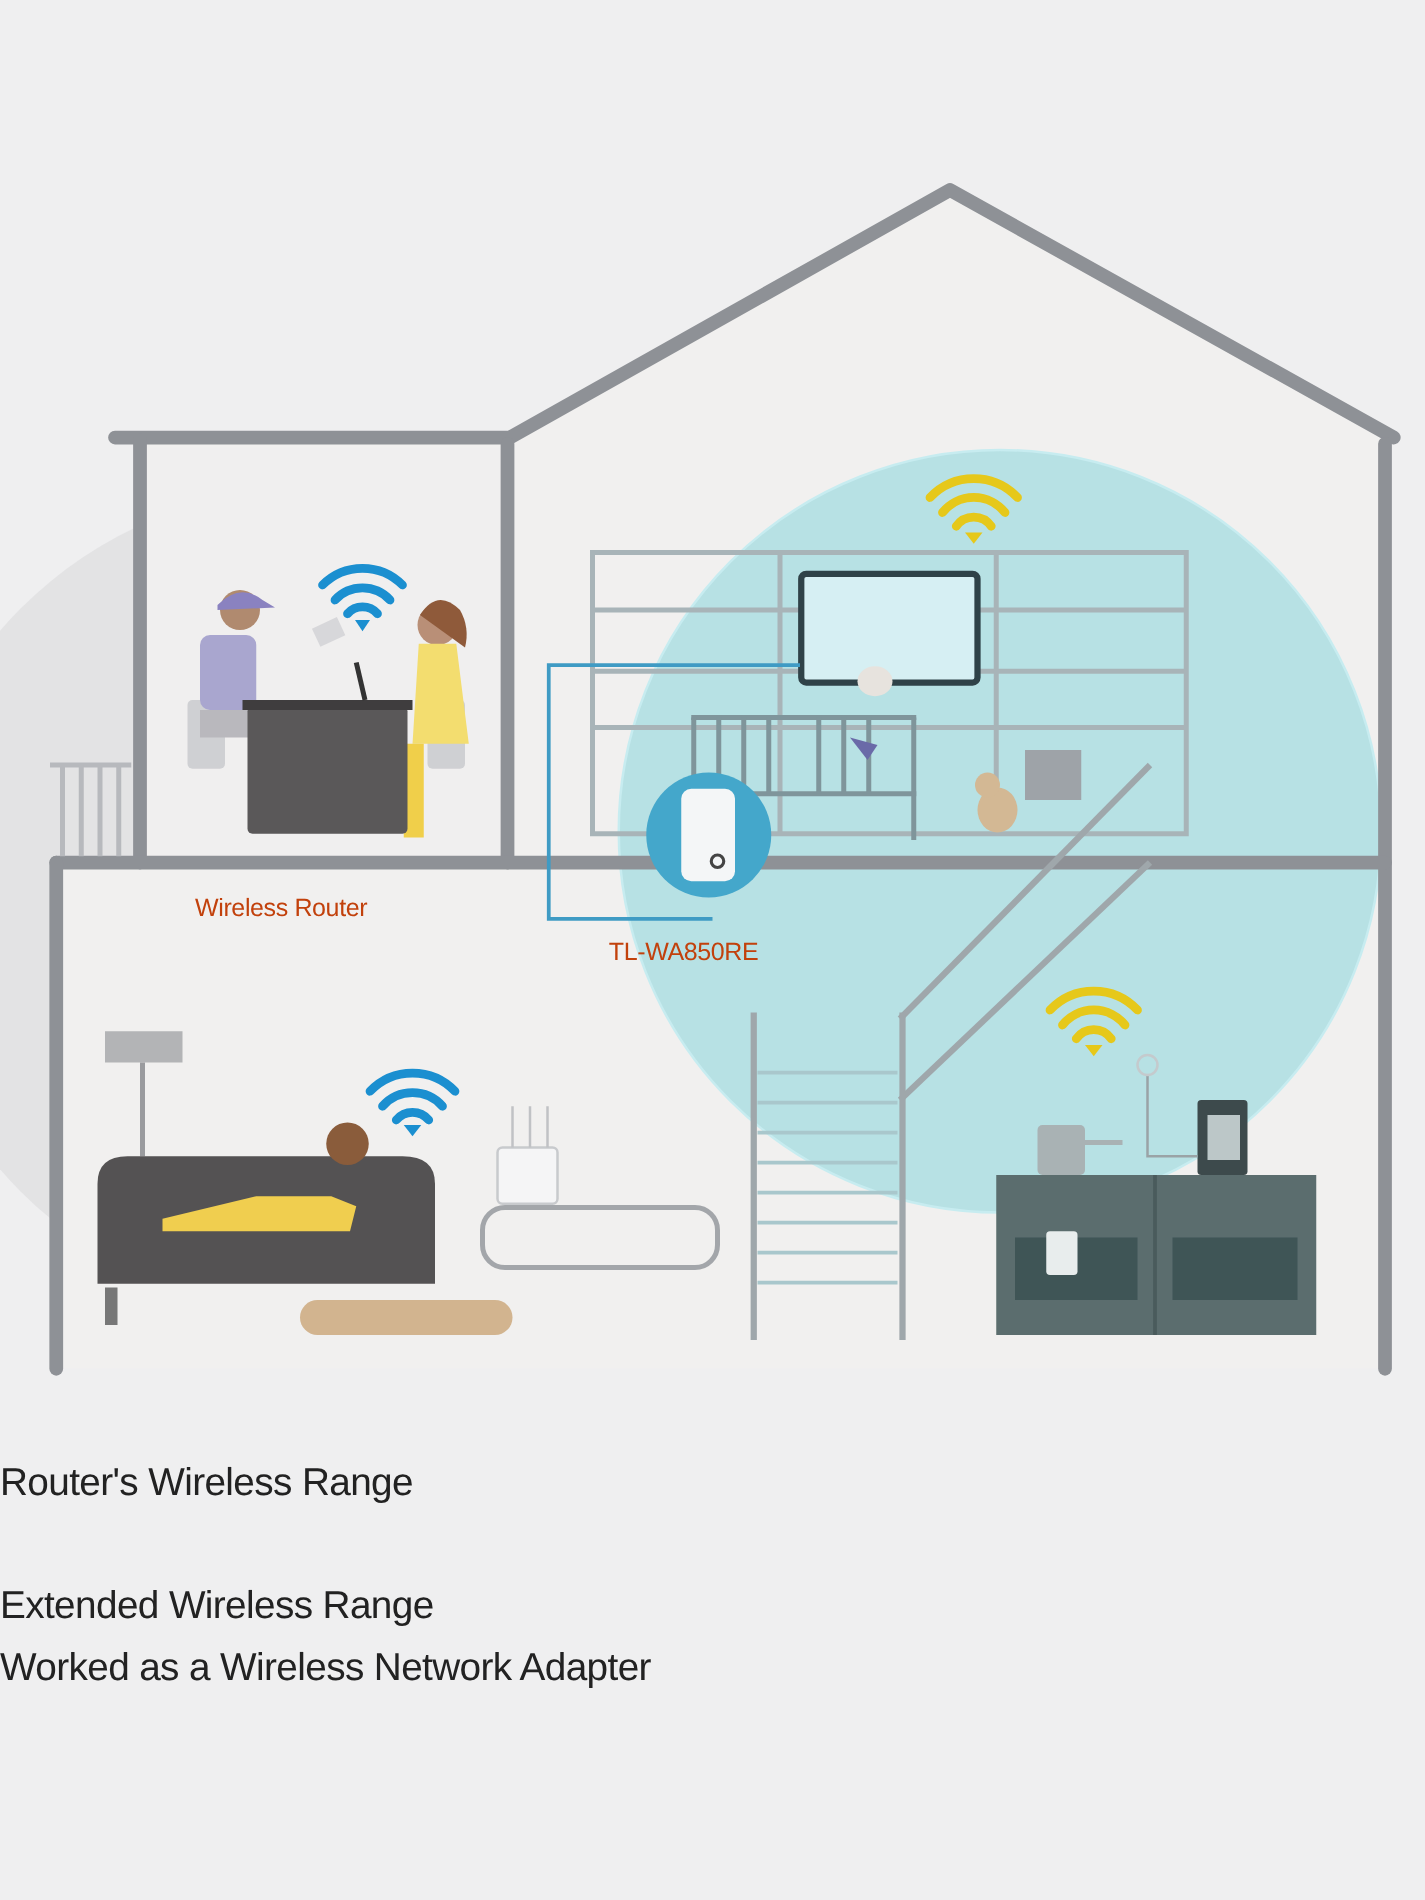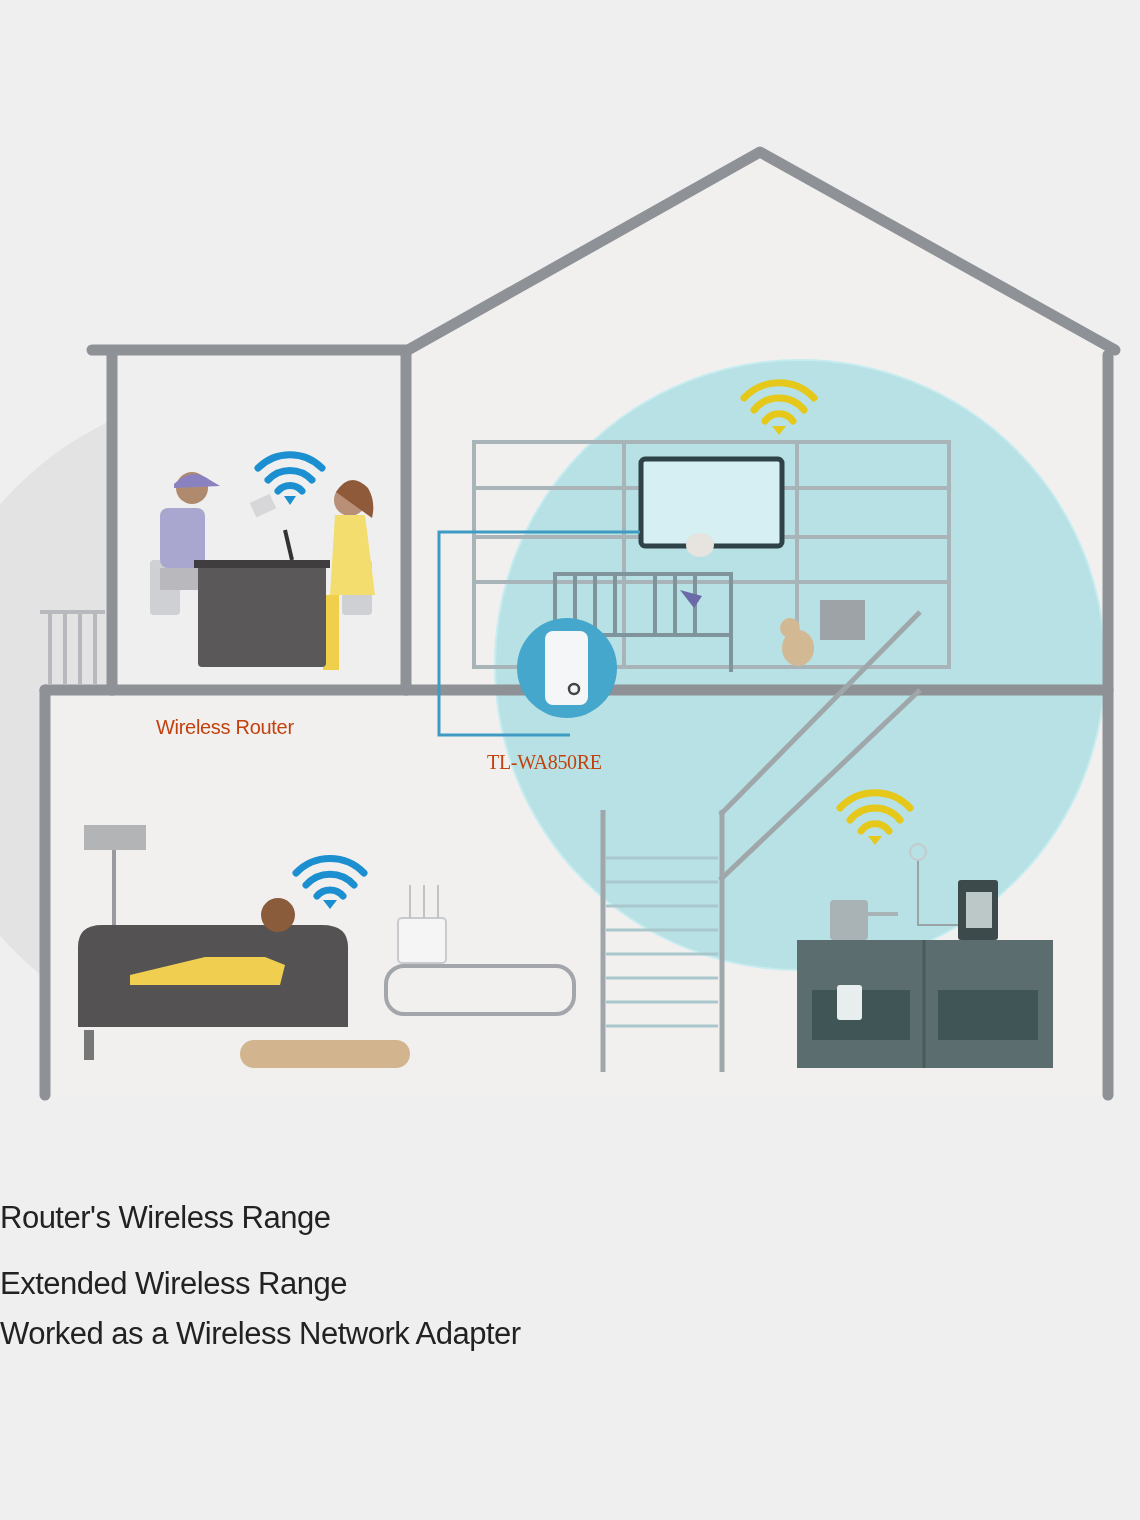--- a/index.html
+++ b/index.html
@@ -157,17 +157,17 @@
   </g>
   <g fill="none" stroke="#e6c81a" stroke-width="7" stroke-linecap="round">
     <path d="M840,808 a48,48 0 0 1 70,0"></path>
     <path d="M850,820 a32,32 0 0 1 50,0"></path>
     <path d="M861,831 a17,17 0 0 1 28,0"></path>
     <polygon points="868,836 882,836 875,845" fill="#e6c81a" stroke="none"></polygon>
   </g>
 </svg>
 
 <div class="label" style="left:156px; top:716px;">Wireless Router</div>
-<div class="label" style="left:487px; top:751px;font-family:Liberation Serif, serif;">TL-WA850RE</div>
+<div class="label" style="left:487px; top:751px;">TL-WA850RE</div>
 
-<div class="legend" style="top:1200px;text-align:center;">Router's Wireless Range</div>
+<div class="legend" style="top:1168px;text-align:center;">Router's Wireless Range</div>
 <div class="legend" style="top:1266px;">Extended Wireless Range</div>
 <div class="legend" style="top:1316px;text-align:center;">Worked as a Wireless Network Adapter</div>
 
 </body></html>

